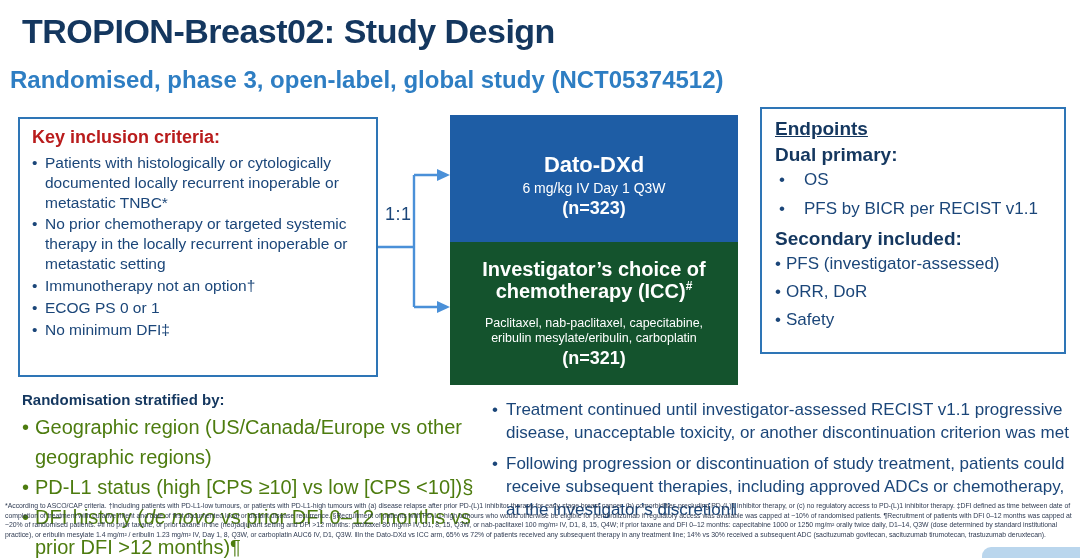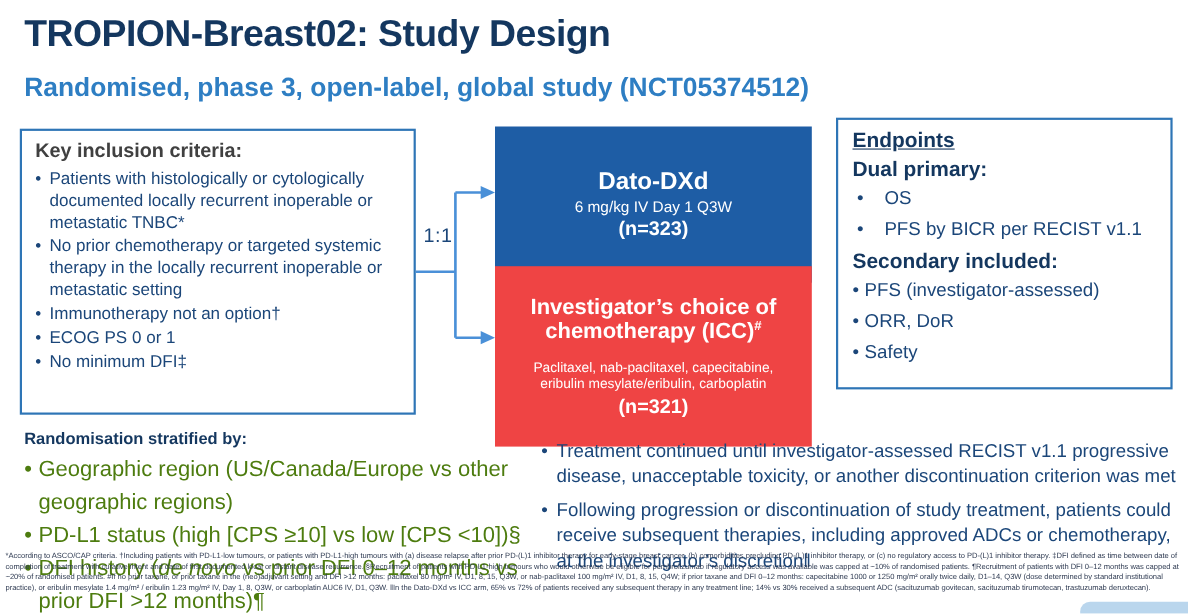--- a/index.html
+++ b/index.html
@@ -6,40 +6,40 @@
   html,body { width:1080px; height:558px; background:#ffffff; }
   .slide {
     position:relative; width:1080px; height:558px; background:#ffffff;
     overflow:hidden; font-family:"Liberation Sans", sans-serif; color:#1b4679;
   }
   .title {
     position:absolute; left:22px; top:12px; font-size:34px; font-weight:bold;
     color:#14375f; letter-spacing:-0.5px; white-space:nowrap;
   }
   .subtitle {
-    position:absolute; left:22px; top:66px; font-size:24px; font-weight:bold;
+    position:absolute; left:10px; top:66px; font-size:24px; font-weight:bold;
     color:#2e7ec3; white-space:nowrap;
   }
   .box-outline {
     position:absolute; background:#fff; border:2px solid #2e75b6;
   }
   .inclusion { left:18px; top:117px; width:360px; height:260px; padding:8px 10px 6px 12px; }
-  .inclusion .head { font-size:18px; font-weight:bold; color:#404040; margin-bottom:5px; }
+  .inclusion .head { font-size:18px; font-weight:bold; color:#b91c1c; margin-bottom:5px; }
   .inclusion .b { position:relative; padding-left:13px; font-size:15.5px; line-height:1.28; margin-bottom:2px; color:#1b4679; }
   .b::before { content:"\2022"; position:absolute; left:0; top:0; }
   .ratio {
     position:absolute; left:385px; top:204px; font-size:18px; color:#1b4679; letter-spacing:0.5px;
   }
   svg.connector { position:absolute; left:0; top:0; pointer-events:none; }
   .arm {
     position:absolute; left:450px; width:288px; display:flex; flex-direction:column;
     align-items:center; justify-content:center; text-align:center; color:#ffffff;
   }
   .arm-dato { top:115px; height:142px; background:#1e5da5; }
-  .arm-icc  { top:242px; height:164px; background:#ef4444; }
+  .arm-icc  { top:242px; height:143px; background:#14532d; }
   .arm .name { font-size:22px; font-weight:bold; line-height:1.12; }
   .arm-icc .name { font-size:20px; padding:0 20px; }
   .arm .name sup { font-size:12px; }
   .arm .dose { font-size:14px; margin-top:2px; }
   .arm .drugs { font-size:12.5px; line-height:1.2; padding:0 14px; margin-top:14px; }
   .arm .n { font-size:18px; font-weight:bold; margin-top:2px; }
   .endpoints { left:760px; top:107px; width:306px; height:247px; padding:9px 10px 6px 13px; }
   .endpoints .head { font-size:19px; font-weight:bold; color:#14375f; text-decoration:underline; margin-bottom:4px; }
   .endpoints .sub { font-size:19px; font-weight:bold; color:#14375f; margin-bottom:4px; }
   .endpoints .b1 { position:relative; padding-left:29px; font-size:17px; margin-bottom:9px; color:#1b4679; }

